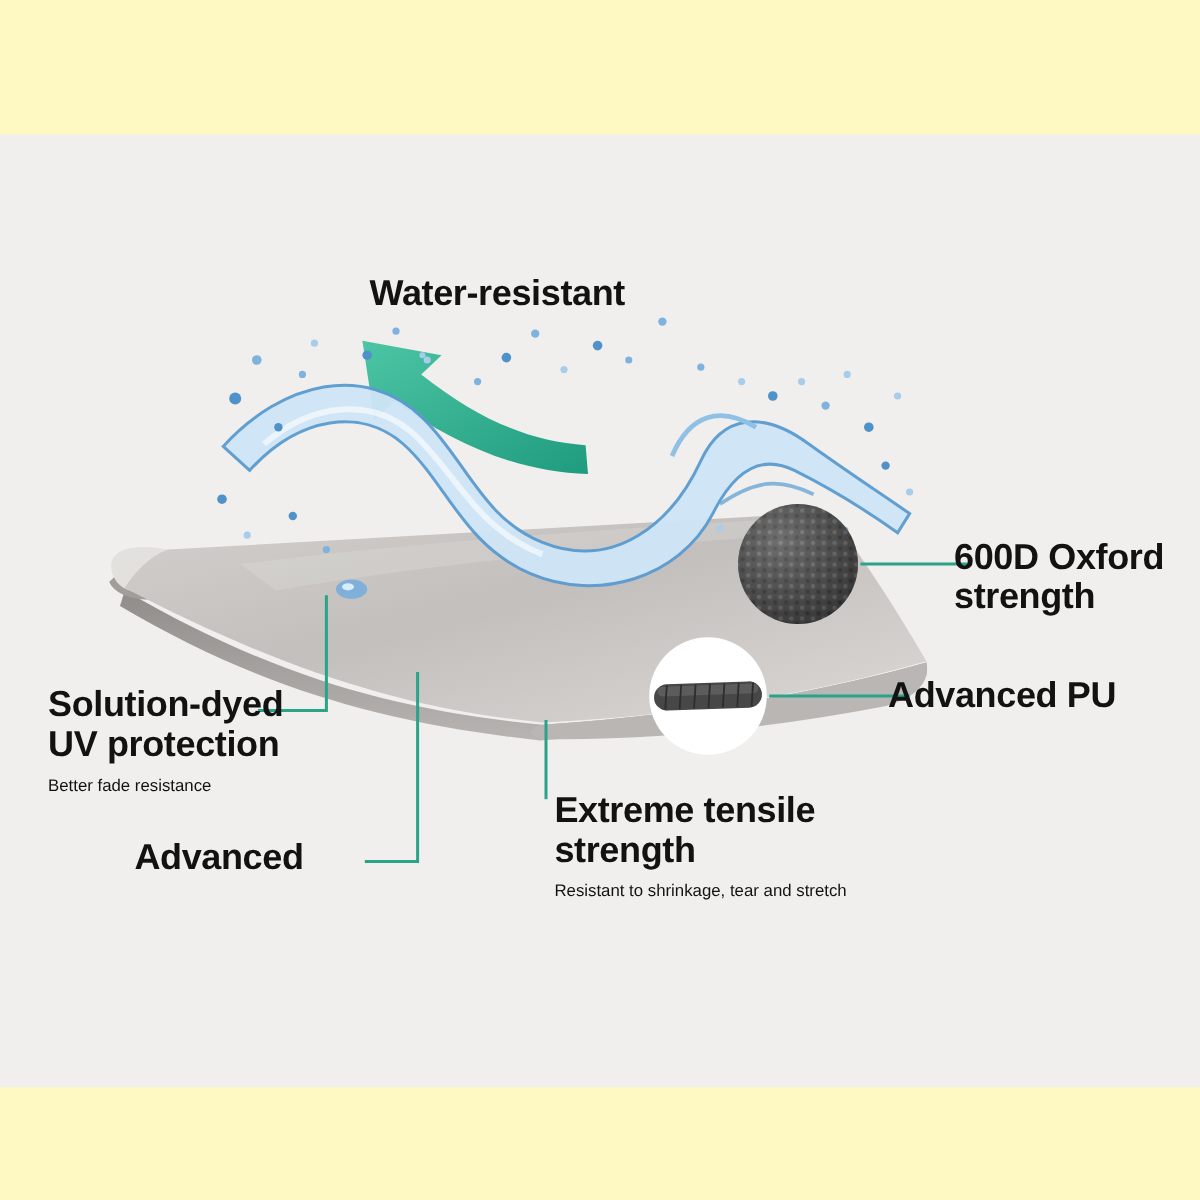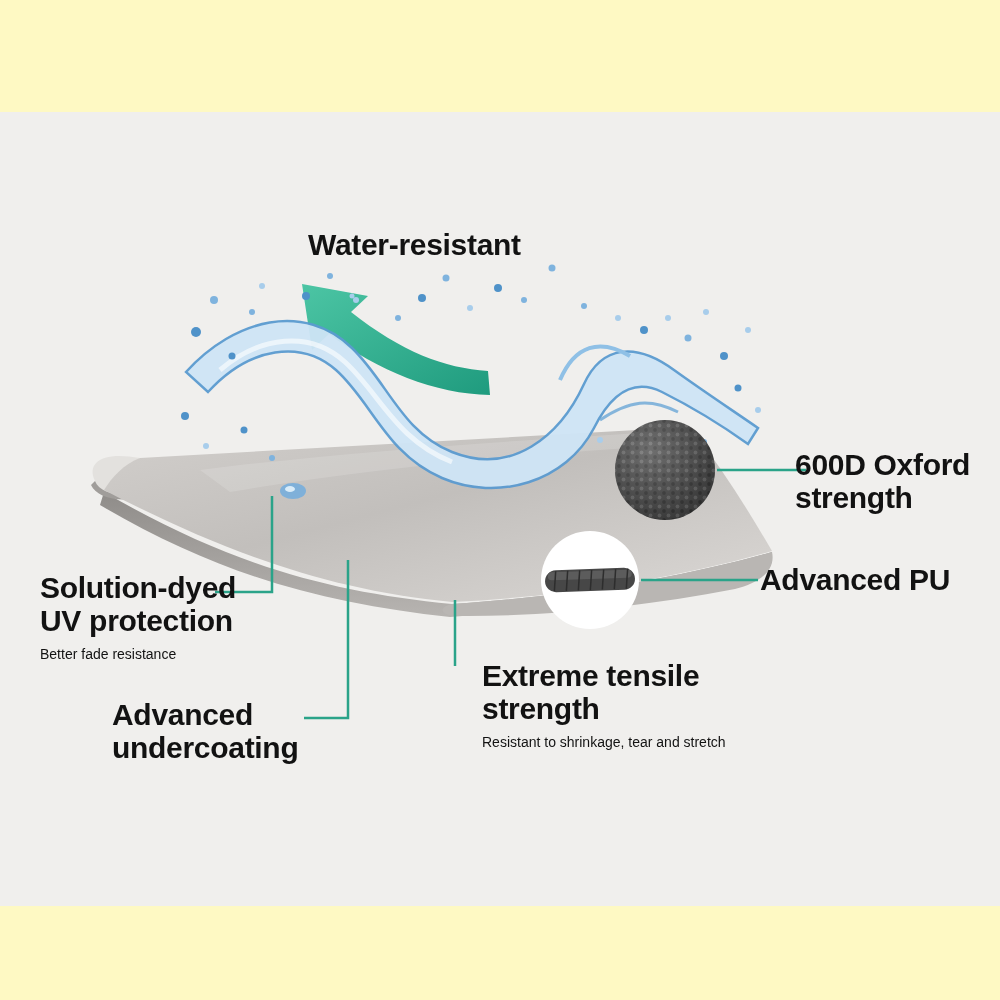--- a/index.html
+++ b/index.html
@@ -146,33 +146,32 @@
 
   <div class="label nowrap" style="left:308px;top:228px;">
     <span class="ln">Water-resistant</span>
   </div>
 
   <div class="label center" style="left:795px;top:448px;width:200px;">
     <span class="ln">600D Oxford</span>
     <span class="ln">strength</span>
   </div>
 
-  <div class="label center" style="left:760px;top:563px;width:200px;">
+  <div class="label center" style="left:740px;top:563px;width:200px;">
     <span class="ln">Advanced PU</span>
   </div>
 
   <div class="label" style="left:40px;top:571px;width:230px;">
     <span class="ln">Solution-dyed</span>
     <span class="ln">UV protection</span>
     <span class="sub">Better fade resistance</span>
   </div>
 
   <div class="label center" style="left:112px;top:698px;width:200px;">
     <span class="ln">Advanced</span>
-    <span class="ln">undercoating</span>
   </div>
 
-  <div class="label center" style="left:482px;top:659px;width:300px;">
+  <div class="label center" style="left:462px;top:659px;width:300px;">
     <span class="ln">Extreme tensile</span>
     <span class="ln">strength</span>
     <span class="sub">Resistant to shrinkage, tear and stretch</span>
   </div>
 </div>
 
 </body></html>

